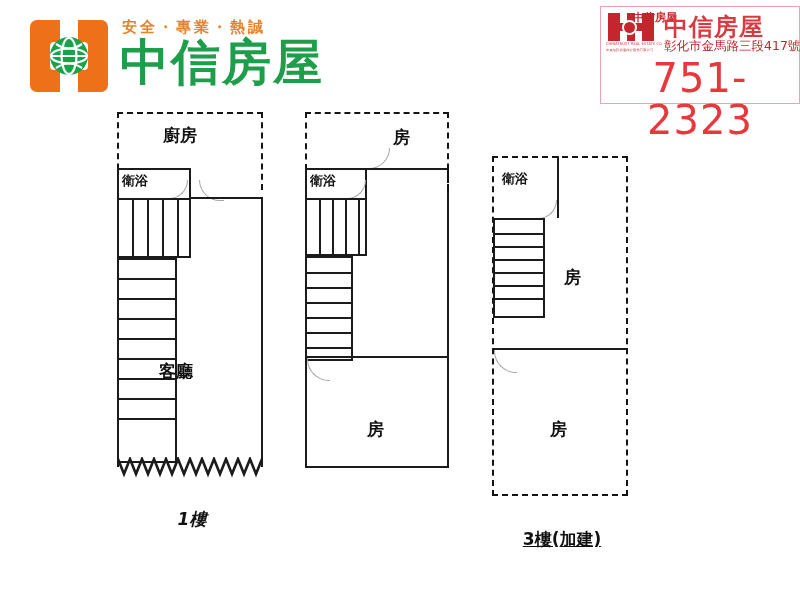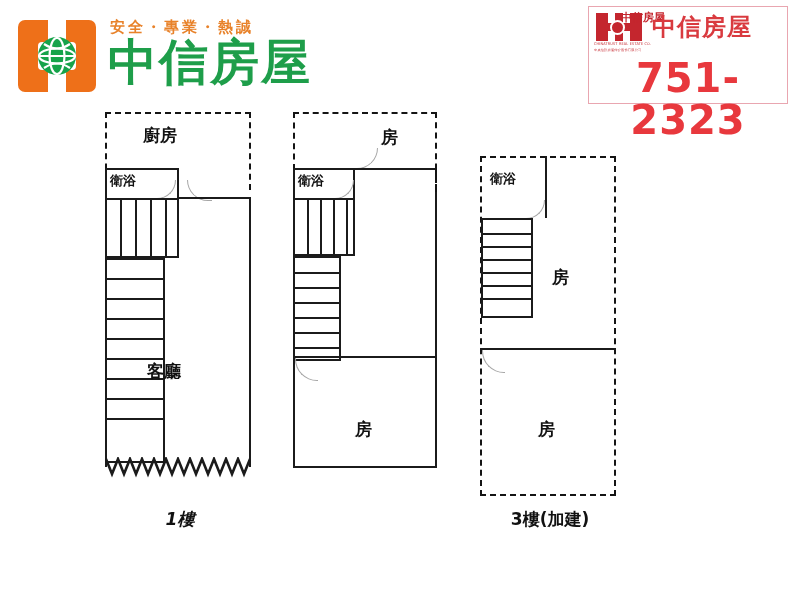--- a/index.html
+++ b/index.html
@@ -2,21 +2,21 @@
 <html><head>
 <meta charset="utf-8">
 <style>
   html,body{margin:0;padding:0;}
   body{
     width:800px;height:591px;
     background:#ffffff;
     font-family:"DejaVu Sans","Liberation Sans",sans-serif;
     position:relative;overflow:hidden;
   }
-  .page{position:absolute;inset:0;background:#fff;}
+  .page{position:absolute;inset:0;background:#fff;margin-left:12px;}
 
   
   .brand{position:absolute;left:18px;top:10px;width:330px;height:92px;}
   .brand-mark{position:absolute;left:0;top:10px;width:78px;height:72px;}
   .mark-bar{position:absolute;background:#EE7019;}
   .mark-l{left:0;top:0;width:30px;height:72px;border-radius:7px 0 0 7px;}
   .mark-r{left:48px;top:0;width:30px;height:72px;border-radius:0 7px 7px 0;}
   .mark-notch{position:absolute;background:#fff;}
   .notch-l{left:20px;top:22px;width:14px;height:28px;border-radius:4px;}
   .notch-r{left:44px;top:22px;width:14px;height:28px;border-radius:4px;}
@@ -50,21 +50,21 @@
   .mini-en{position:absolute;left:0px;top:29px;font-size:3.4px;color:#C4262E;
            letter-spacing:.2px;white-space:nowrap;transform:scaleY(1.1);}
   .mini-en2{position:absolute;left:0px;top:35px;font-size:3.2px;color:#C4262E;
             letter-spacing:.2px;white-space:nowrap;}
 
   .store-title{position:absolute;left:58px;top:0px;font-size:24px;color:#D93A3F;
                font-weight:bold;letter-spacing:1px;white-space:nowrap;}
   .store-addr{position:absolute;left:58px;top:27px;font-size:12.5px;color:#C4262E;
               white-space:nowrap;letter-spacing:0;}
   .store-phone{position:absolute;left:0;right:0;top:50px;text-align:center;
-               font-size:40px;line-height:42px;color:#E8383D;font-weight:bold;
+               font-size:40px;line-height:42px;color:#E8383D;font-weight:normal;
                letter-spacing:1px;font-family:"DejaVu Sans","Liberation Sans",sans-serif;}
 
   
   .plans{position:absolute;left:0;top:108px;width:800px;height:430px;}
   .plan{position:absolute;top:0;}
   .plan-label{position:absolute;width:100%;text-align:center;font-size:17px;
               font-weight:bold;color:#111;white-space:nowrap;}
 
   .solid{position:absolute;background:#1b1b1b;}
   .hline{height:2.4px;}
@@ -120,32 +120,33 @@
         <div class="mini-white mw3"></div>
         <div class="mini-white mw4"></div>
         <div class="mini-globe">
             <div class="mini-globe-in"></div>
           </div>
         <div class="mini-cn">中信房屋</div>
         <div class="mini-en">CHINATRUST REAL ESTATE CO.</div>
         <div class="mini-en2">中央信託房屋仲介股份有限公司</div>
       </div>
       <div class="store-title">中信房屋</div>
+      <div class="store-addr">彰化市金馬路三段417號</div>
     </div>
     <div class="store-phone">751-2323</div>
   </div>
 
   <div class="plans">
 
     <div class="plan" style="left:105px;top:0;width:150px;height:420px;">
 
       <div class="dashed-h" style="left:0;top:4px;width:146px;"></div>
       <div class="dashed-v" style="left:0;top:4px;height:78px;"></div>
       <div class="dashed-v" style="left:144px;top:4px;height:78px;"></div>
-      <div class="rm" style="left:38px;top:16px;text-align:right;">廚房</div>
+      <div class="rm" style="left:46px;top:16px;text-align:right;">廚房</div>
 
       <div class="solid hline" style="left:0;top:60px;width:74px;"></div>
       <div class="solid vline" style="left:0;top:60px;height:30px;"></div>
       <div class="solid vline" style="left:72px;top:60px;height:30px;"></div>
       <div class="rm-sm" style="left:5px;top:64px;">衛浴</div>
 
       <div class="door-q" style="left:48px;top:72px;width:22px;height:18px;border-top:none;border-left:none;
                   border-bottom-right-radius:22px;"></div>
 
       <div class="door-q" style="left:82px;top:72px;width:24px;height:20px;border-top:none;border-right:none;
@@ -257,19 +258,19 @@
       </div>
 
       <div class="rm" style="left:72px;top:158px;">房</div>
 
       <div class="solid hline" style="left:0;top:240px;width:136px;"></div>
       <div class="door-q" style="left:2px;top:242px;width:22px;height:22px;border-top:none;border-right:none;
                   border-bottom-left-radius:22px;"></div>
 
       <div class="rm" style="left:58px;top:310px;">房</div>
 
-      <div class="plan-label" style="top:400px;">3樓(加建)</div>
+      <div class="plan-label" style="top:420px;text-decoration:underline;">3樓(加建)</div>
     </div>
 
   </div>
 
 
 </div>
 
 </body></html>

